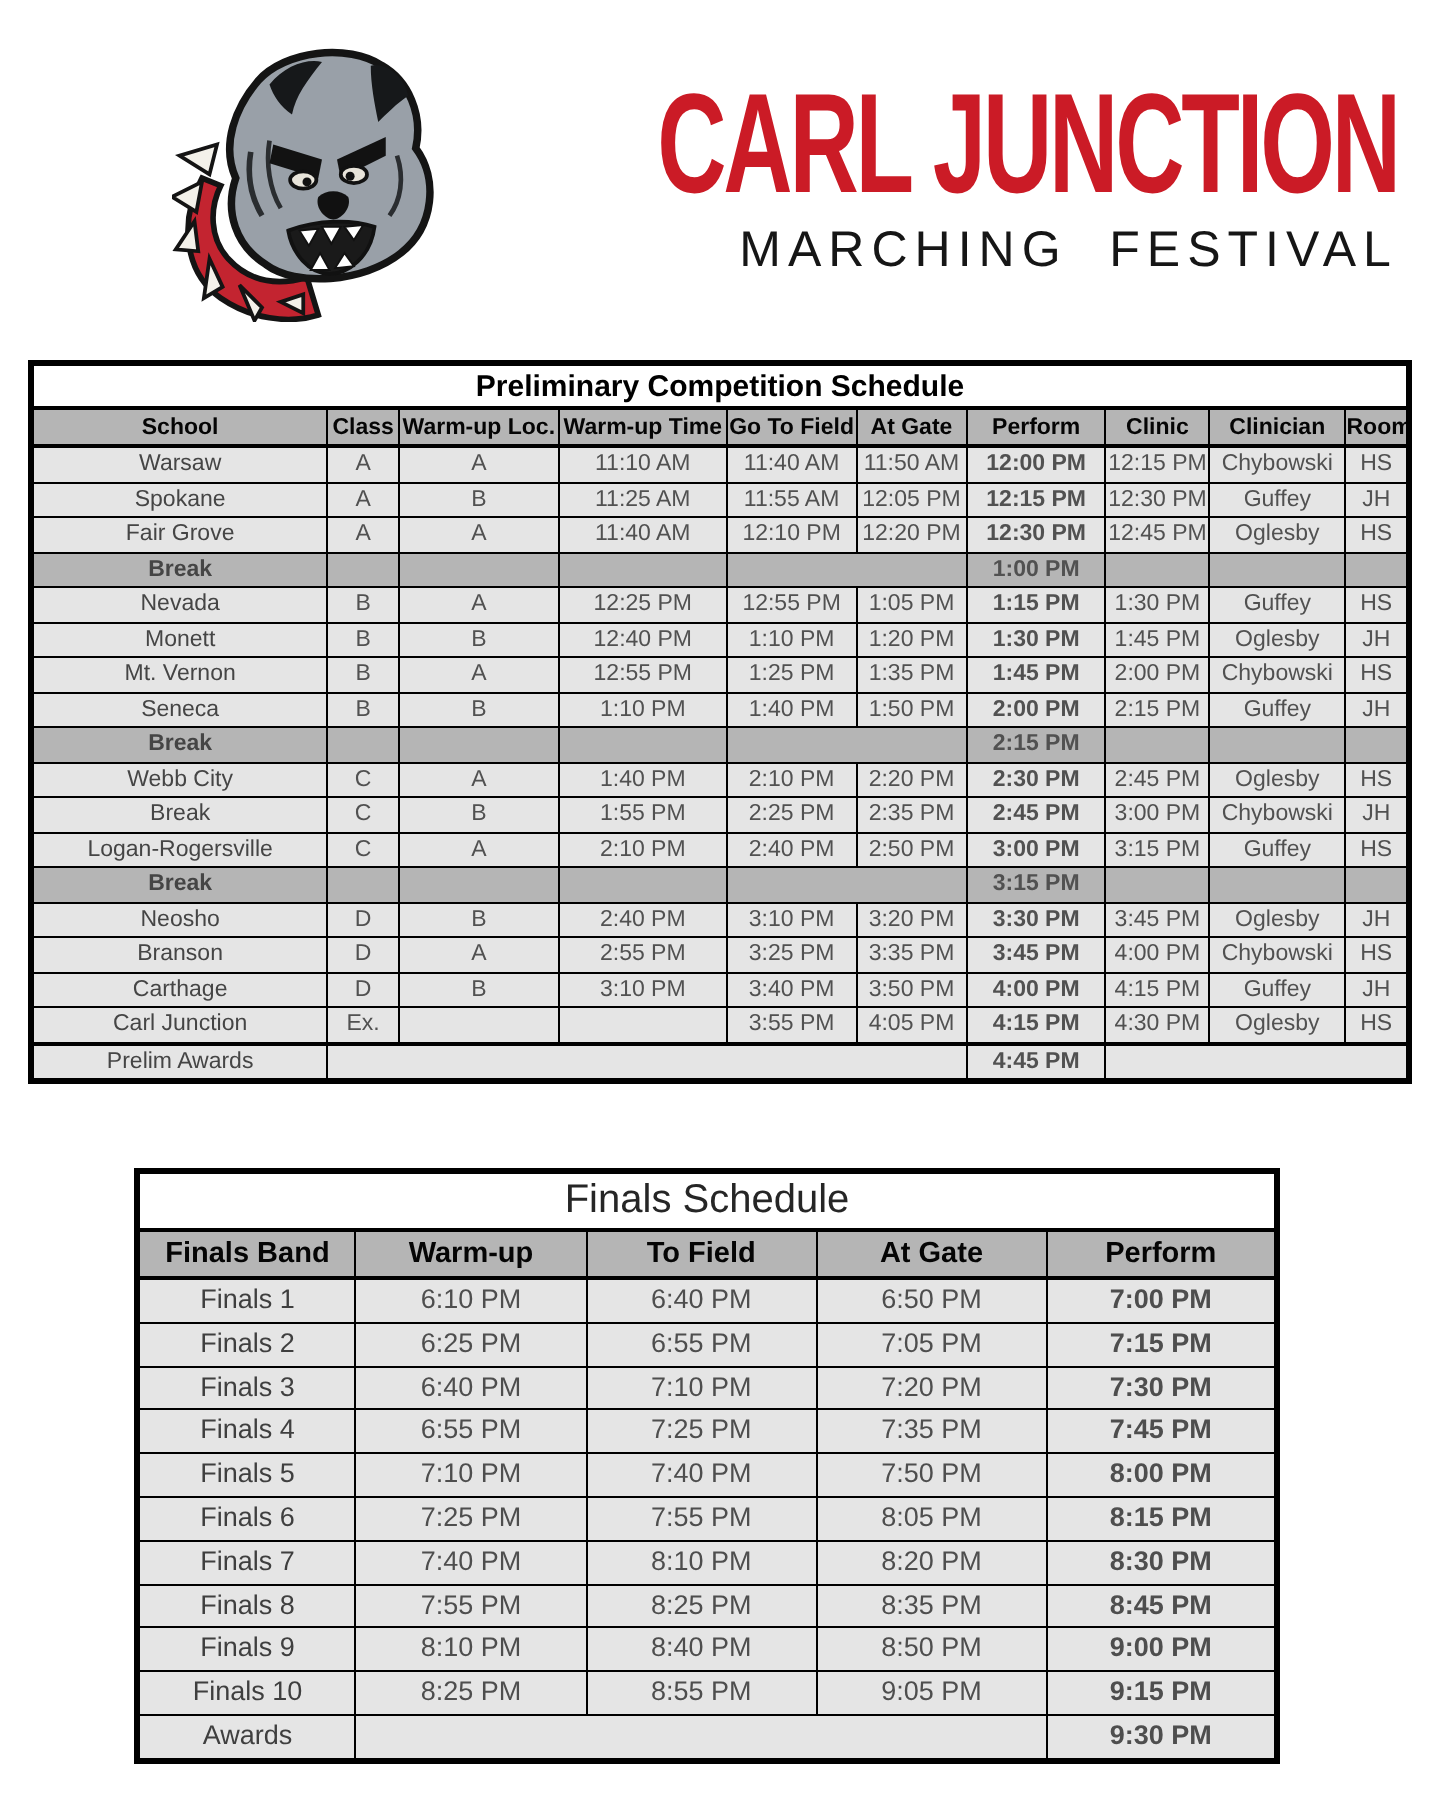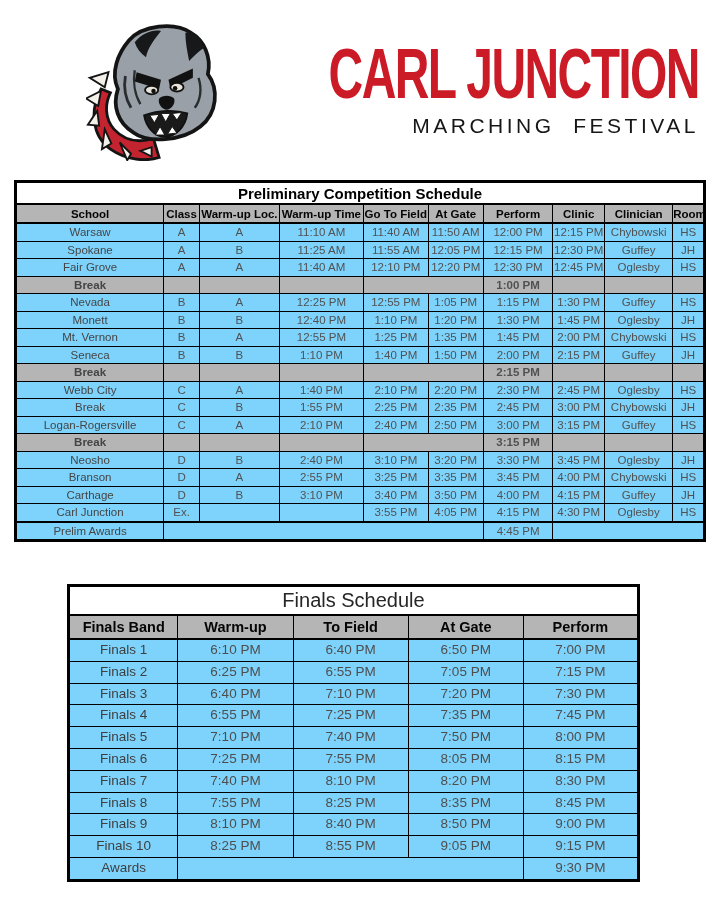--- a/index.html
+++ b/index.html
@@ -4,28 +4,28 @@
 <style>
   html,body{margin:0;padding:0;width:720px;height:898px;background:#ffffff;overflow:hidden;
     font-family:"Liberation Sans", sans-serif;position:relative;}
 
   
   .logo{position:absolute;left:86px;top:18px;width:560px;height:144px;display:flex;align-items:center;}
   .bulldog{width:150px;height:142px;flex:none;}
   .logo-text{margin-left:auto;display:flex;flex-direction:column;align-items:flex-end;padding-right:2px;}
   .logo-title{font-size:60px;font-weight:bold;color:#cb1b26;letter-spacing:-2px;line-height:1;
     white-space:nowrap;transform:scale(0.80,1.18);transform-origin:100% 55%;}
-  .logo-sub{margin-top:10px;font-size:21px;letter-spacing:3.5px;color:#161616;line-height:1;white-space:pre;}
+  .logo-sub{margin-top:10px;font-size:25px;letter-spacing:3.5px;color:#161616;line-height:1;white-space:pre;}
 
   
-  table{border-collapse:collapse;table-layout:fixed;position:absolute;background:#7dd3fc;}
+  table{border-collapse:collapse;table-layout:fixed;position:absolute;background:#e5e5e5;}
   th,td{text-align:center;vertical-align:middle;padding:0;overflow:hidden;white-space:nowrap;}
   th.title{background:#fff;color:#000;}
   tr.cols th{background:#b5b5b5;color:#050505;}
-  td.perform{font-weight:normal;color:#000;}
+  td.perform{font-weight:bold;color:#000;}
   .break-row td{background:#b5b5b5;}
   .break-row .rowlabel{font-weight:bold;color:#000;}
   .break-row .perform{font-weight:bold;color:#000;}
 
   
   #prelim{left:14px;top:180px;width:692px;border:3px solid #000;}
   #prelim th.title{height:20px;font-size:15px;font-weight:bold;border-bottom:2px solid #000;}
   #prelim tr.cols th{height:17px;font-size:11.5px;border:1px solid #000;border-bottom:2px solid #000;}
   #prelim td{height:16.5px;line-height:16.5px;font-size:11.5px;border:1px solid #000;color:#515151;}
   #prelim td:first-child{color:#454545;}

